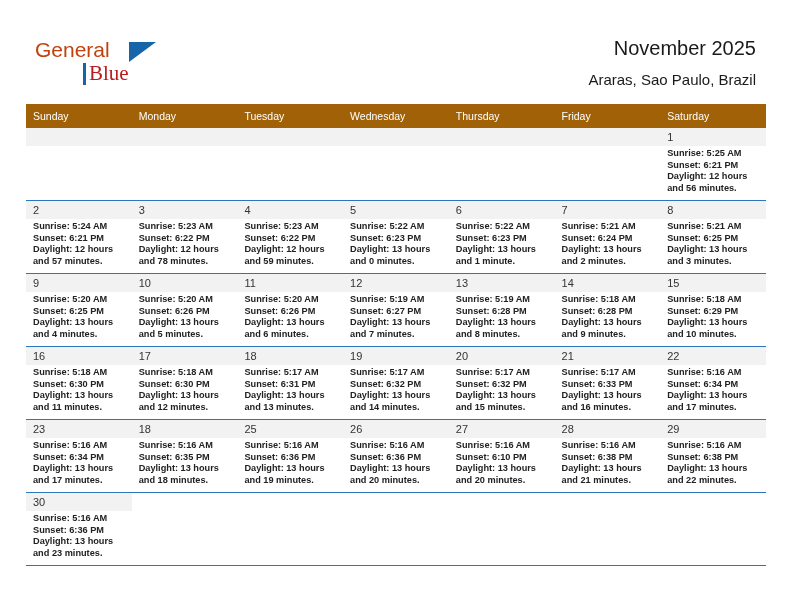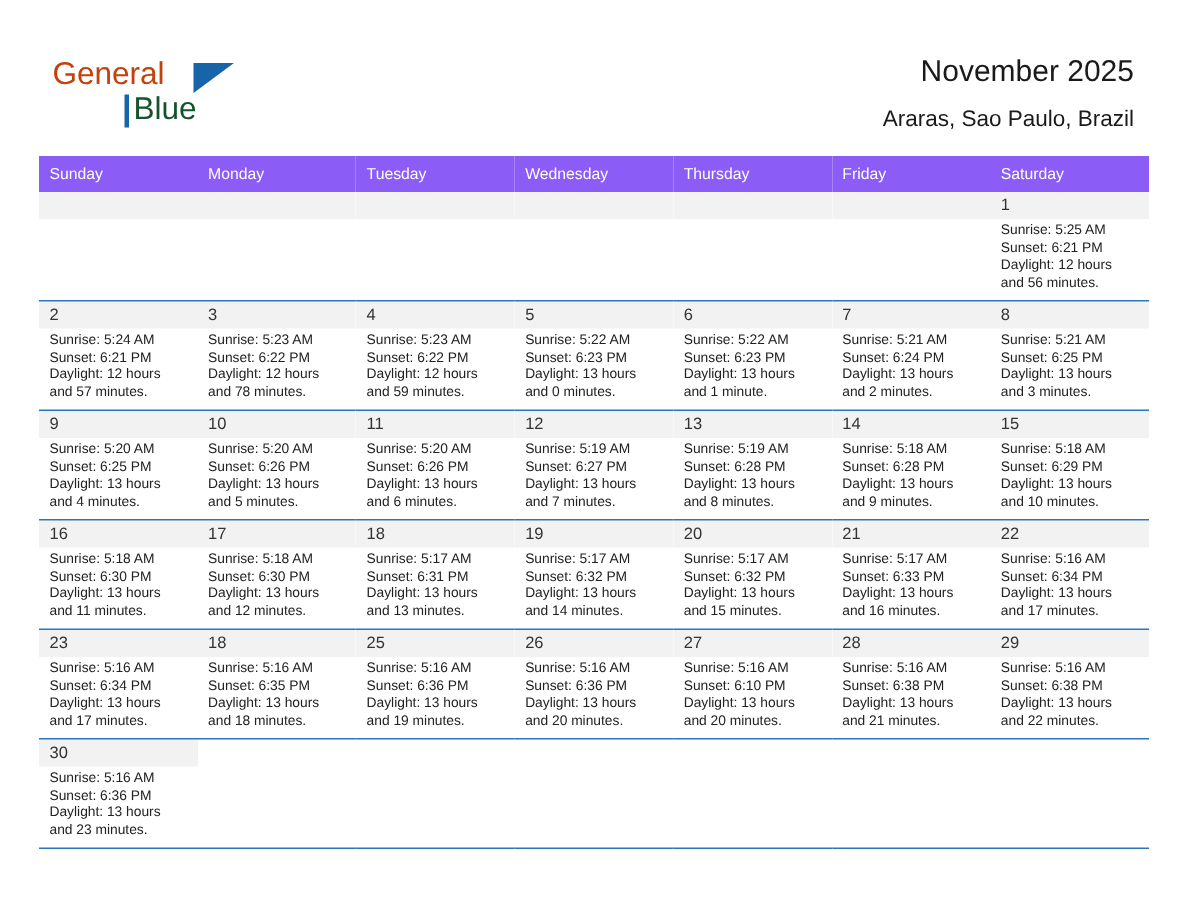--- a/index.html
+++ b/index.html
@@ -52,22 +52,22 @@
     width: 0;
     height: 0;
     border-left: 27px solid #1565a8;
     border-bottom: 20px solid transparent;
   }
   .logo-blue {
     position: absolute;
     left: 54px;
     top: 23px;
     font-size: 21px;
-    color: #14532d;
-    font-family: Liberation Sans, sans-serif;
+    color: #b91c1c;
+    font-family: Liberation Serif, serif;
   }
   .logo-bar {
     position: absolute;
     left: 48px;
     top: 25px;
     width: 3px;
     height: 22px;
     background: #1565a8;
   }
 
@@ -96,21 +96,21 @@
   
   .calendar {
     position: absolute;
     left: 26px;
     top: 104px;
     width: 740px;
     border-collapse: collapse;
     table-layout: fixed;
   }
   .calendar th {
-    background: #8b5cf6;
+    background: #a16207;
     color: #ffffff;
     font-size: 10.5px;
     font-weight: normal;
     text-align: left;
     padding: 5px 0 6px 7px;
     height: 13px;
     border: none;
   }
   .calendar td {
     vertical-align: top;
@@ -132,20 +132,21 @@
     color: #333333;
     line-height: 15px;
     box-sizing: content-box;
   }
   .cell-info {
     display: block;
     padding: 2px 4px 0 7px;
     font-size: 9.2px;
     line-height: 11.7px;
     color: #222222;
+    font-weight: bold;
   }
   .cell-info .line {
     display: block;
     white-space: nowrap;
   }
   td.empty {
     background: #ffffff;
   }
   td.empty .daynum-band {
     background: #f2f2f2;

